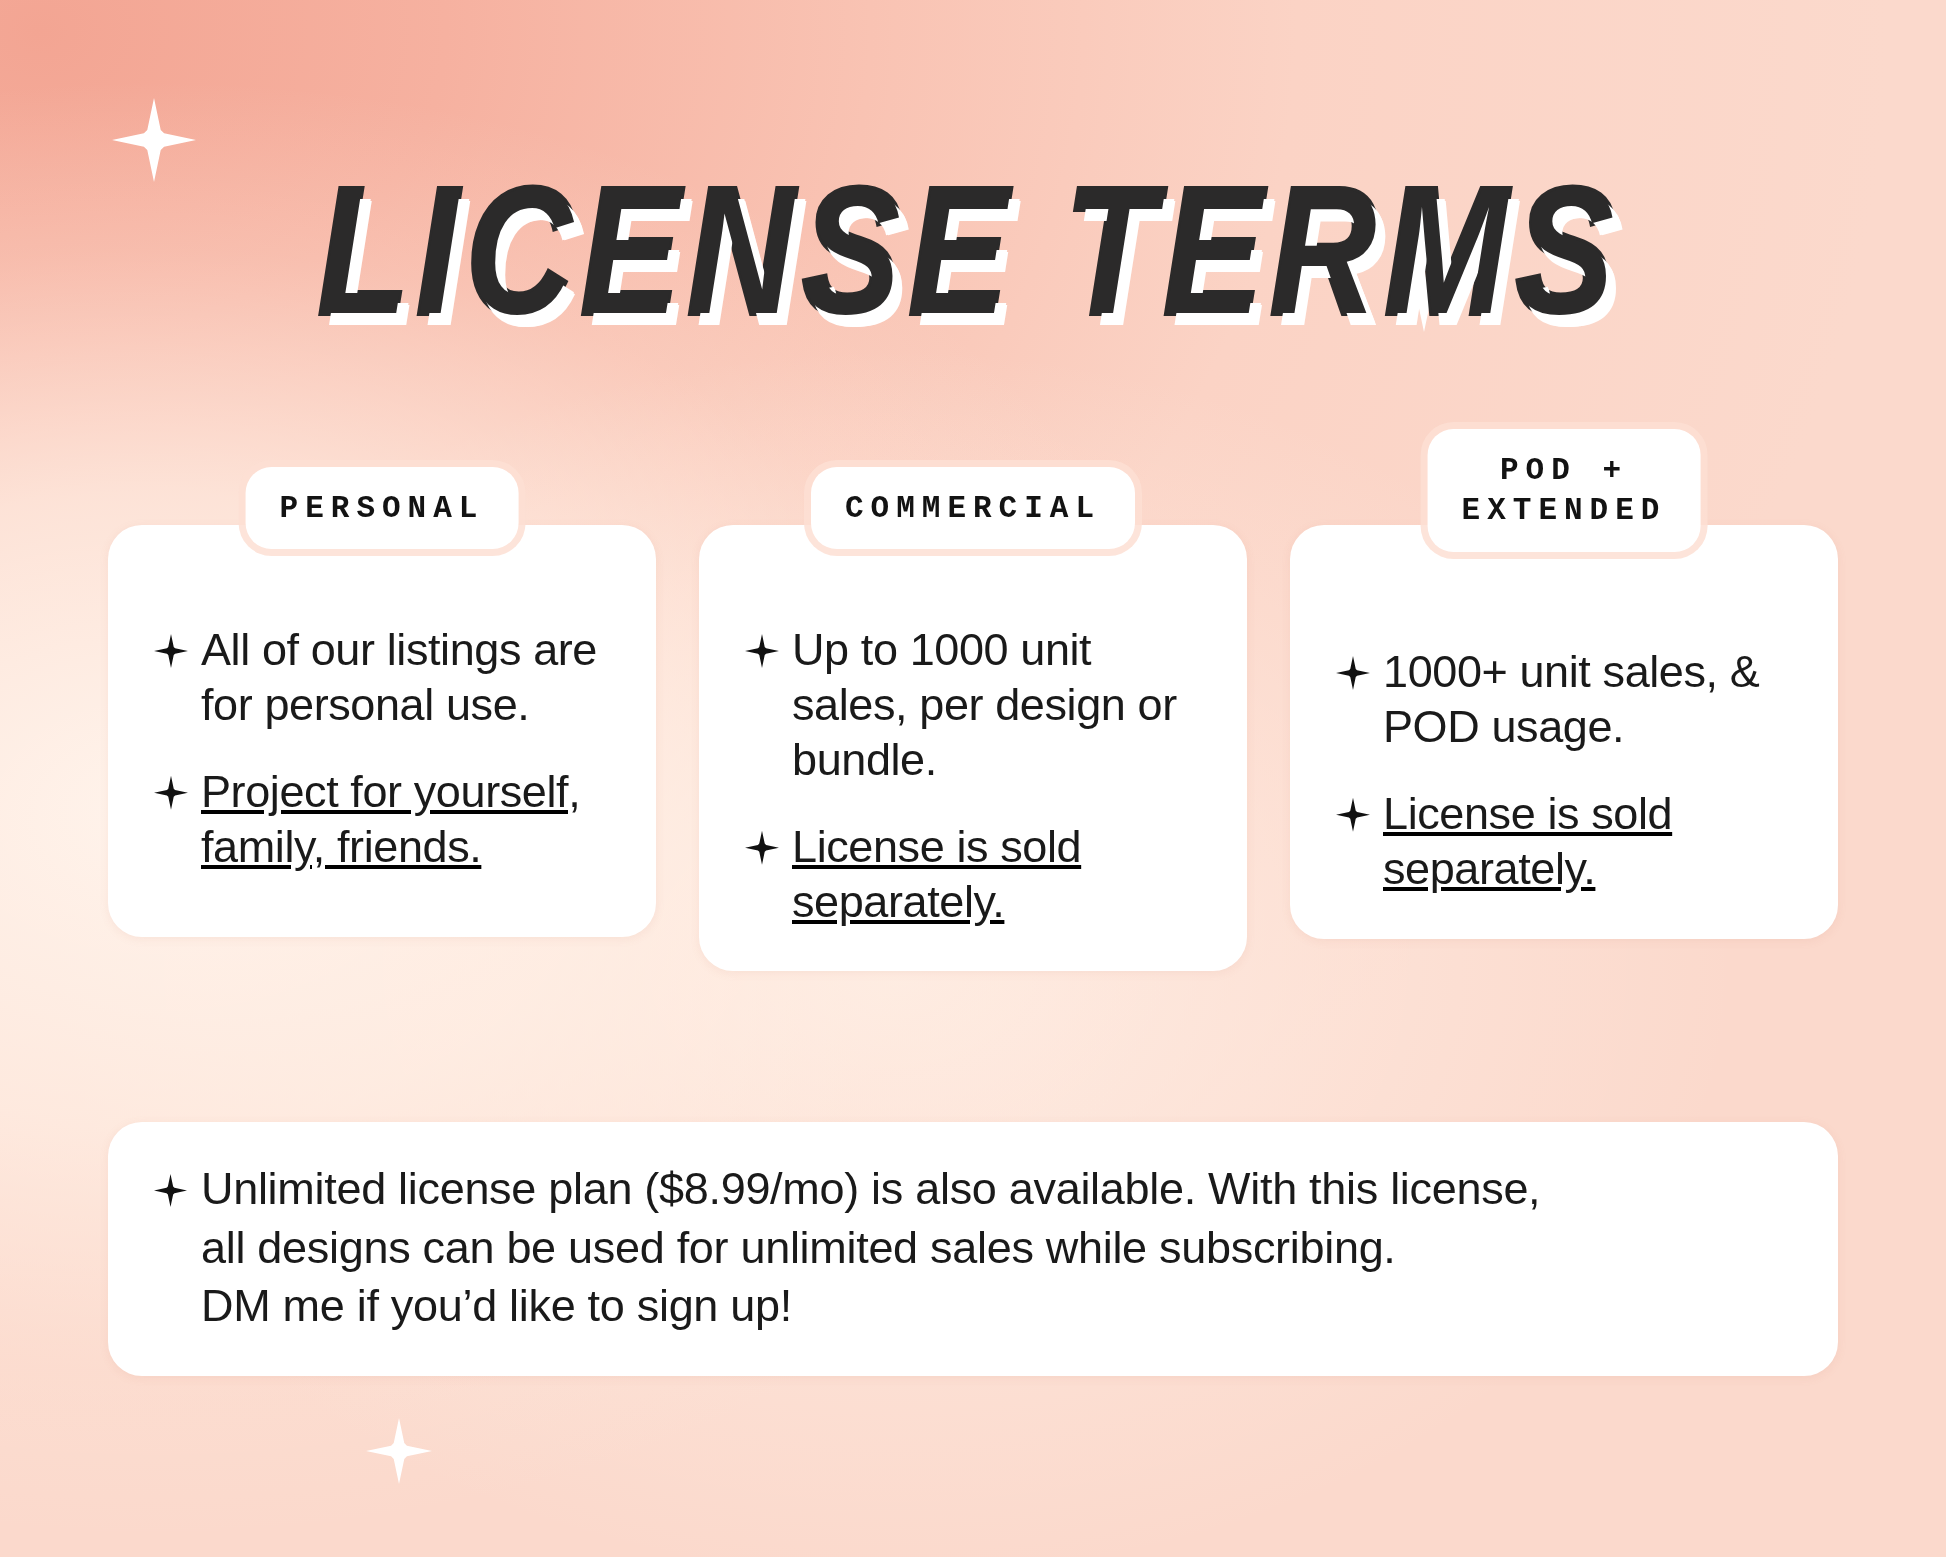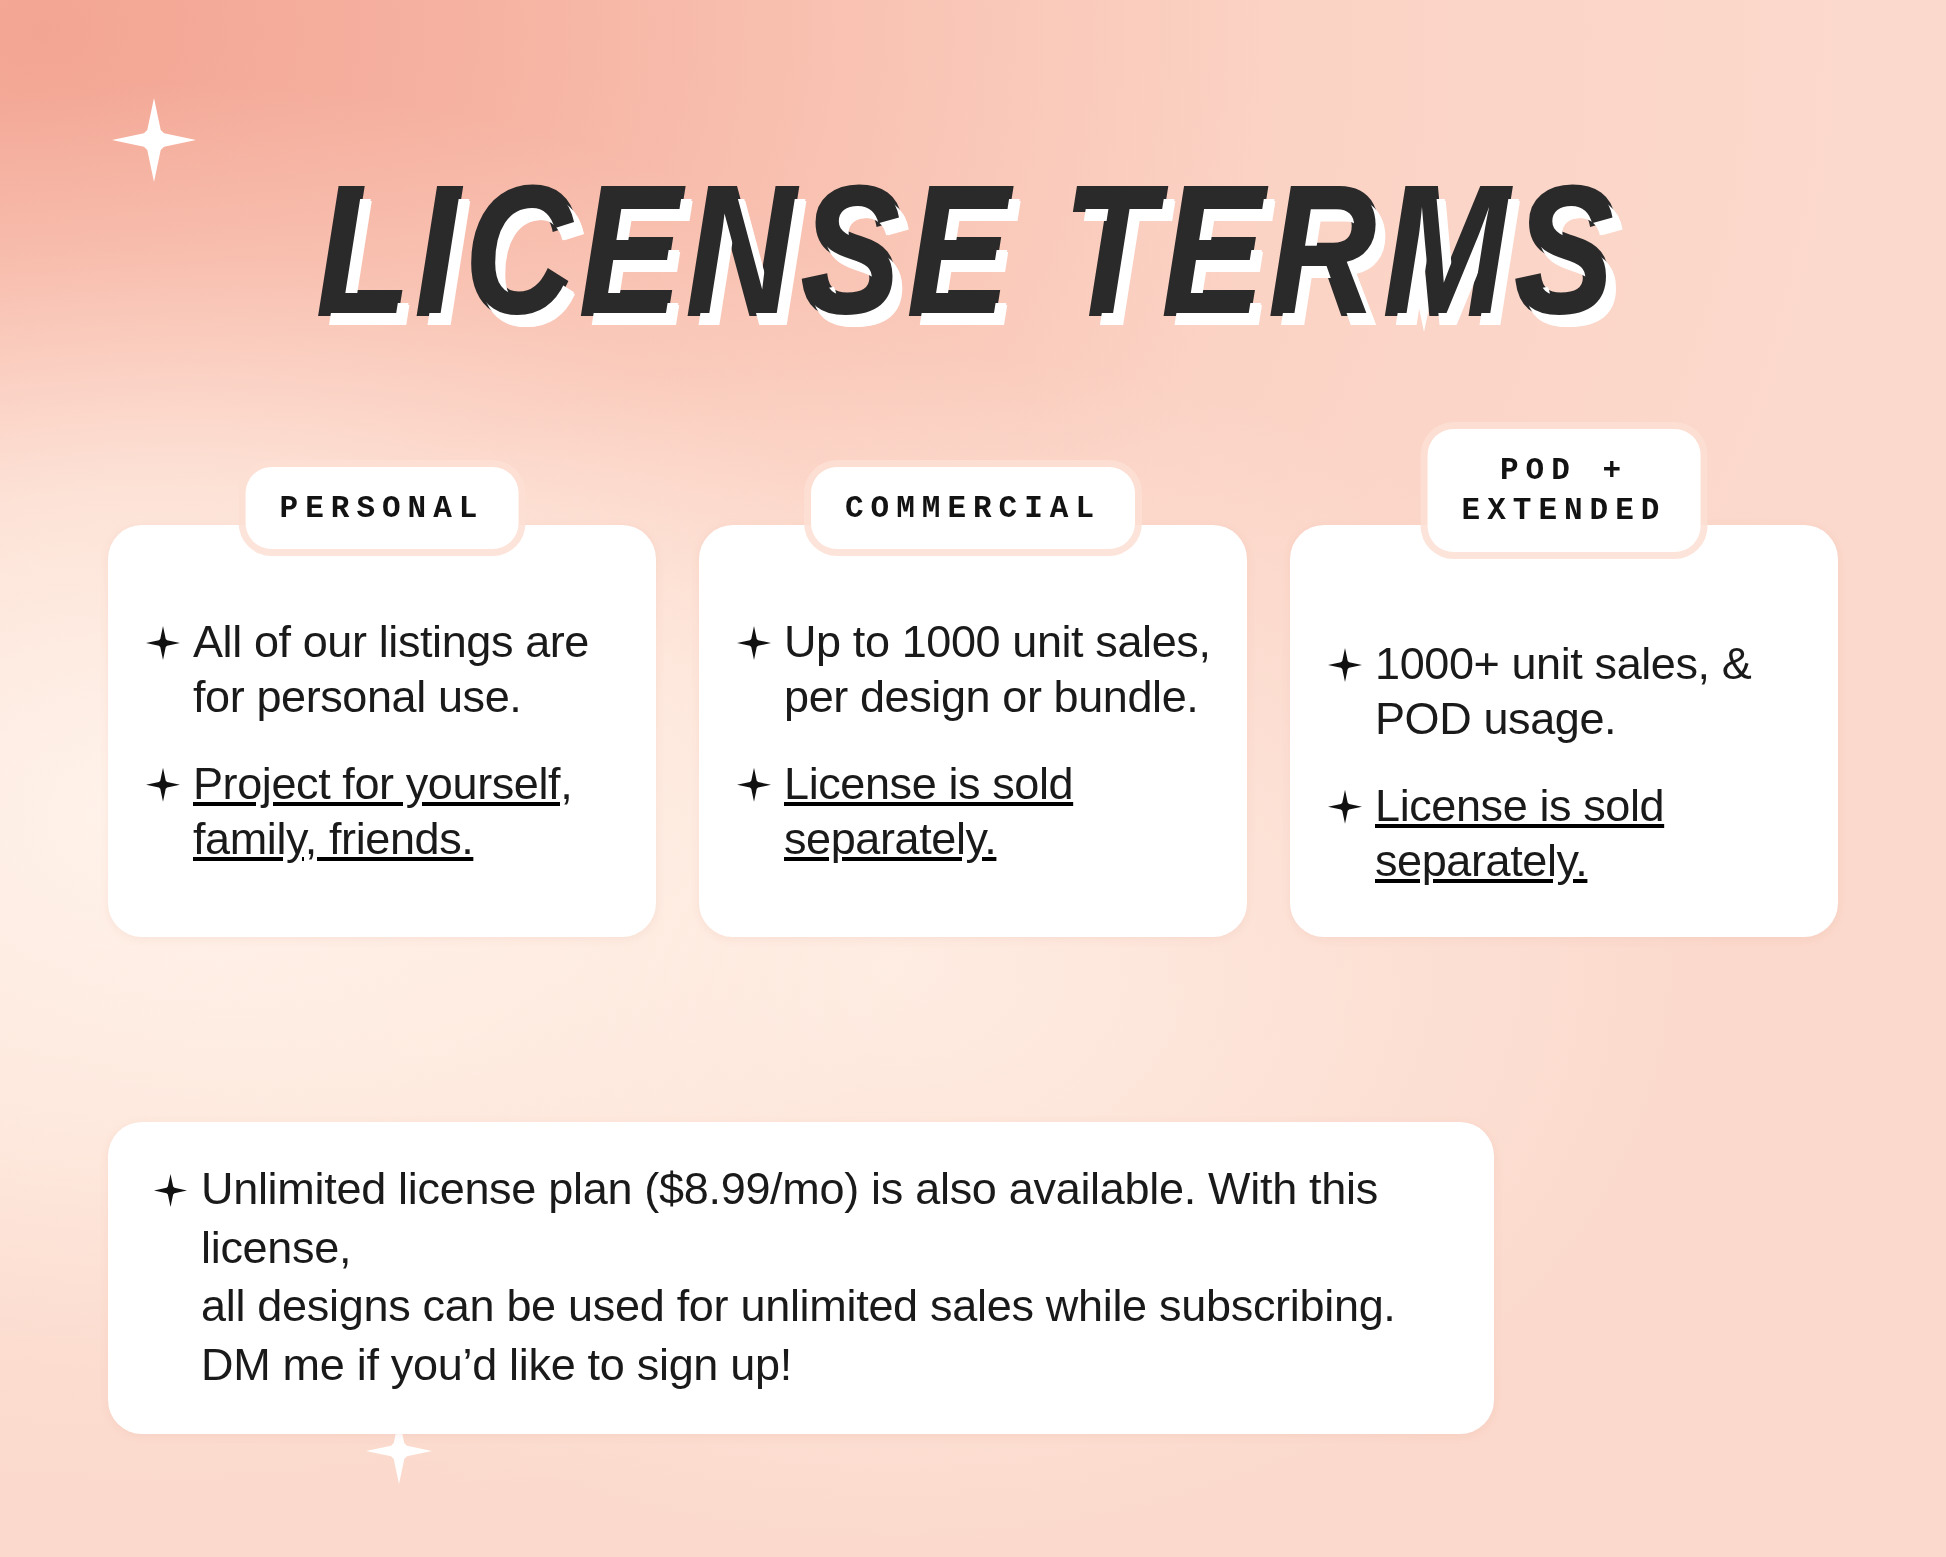--- a/index.html
+++ b/index.html
@@ -110,21 +110,21 @@
     display: block;
   }
 
   .card-body {
     padding: 90px 34px 34px 38px;
   }
   .card:nth-child(3) .card-body { padding-top: 112px; }
 
   ul.bullets {
     list-style: none;
-    margin: 0;
+    margin: 8px;
     padding: 0;
   }
   ul.bullets li {
     display: flex;
     align-items: flex-start;
     margin-bottom: 32px;
   }
   ul.bullets li:last-child { margin-bottom: 0; text-decoration: underline; }
 
   .star {
@@ -151,21 +151,21 @@
     line-height: 1.22;
     color: #1a1a1a;
     letter-spacing: -0.4px;
   }
 
   
   #banner {
     position: absolute;
     left: 108px;
     top: 1122px;
-    width: 1386px;
+    width: 1730px;
     background: #ffffff;
     border-radius: 34px;
     box-shadow: 0 2px 10px rgba(196,120,100,0.10);
     padding: 38px 46px 40px 46px;
     box-sizing: border-box;
     display: flex;
     align-items: flex-start;
   }
   #banner .star {
     margin-top: 14px;

